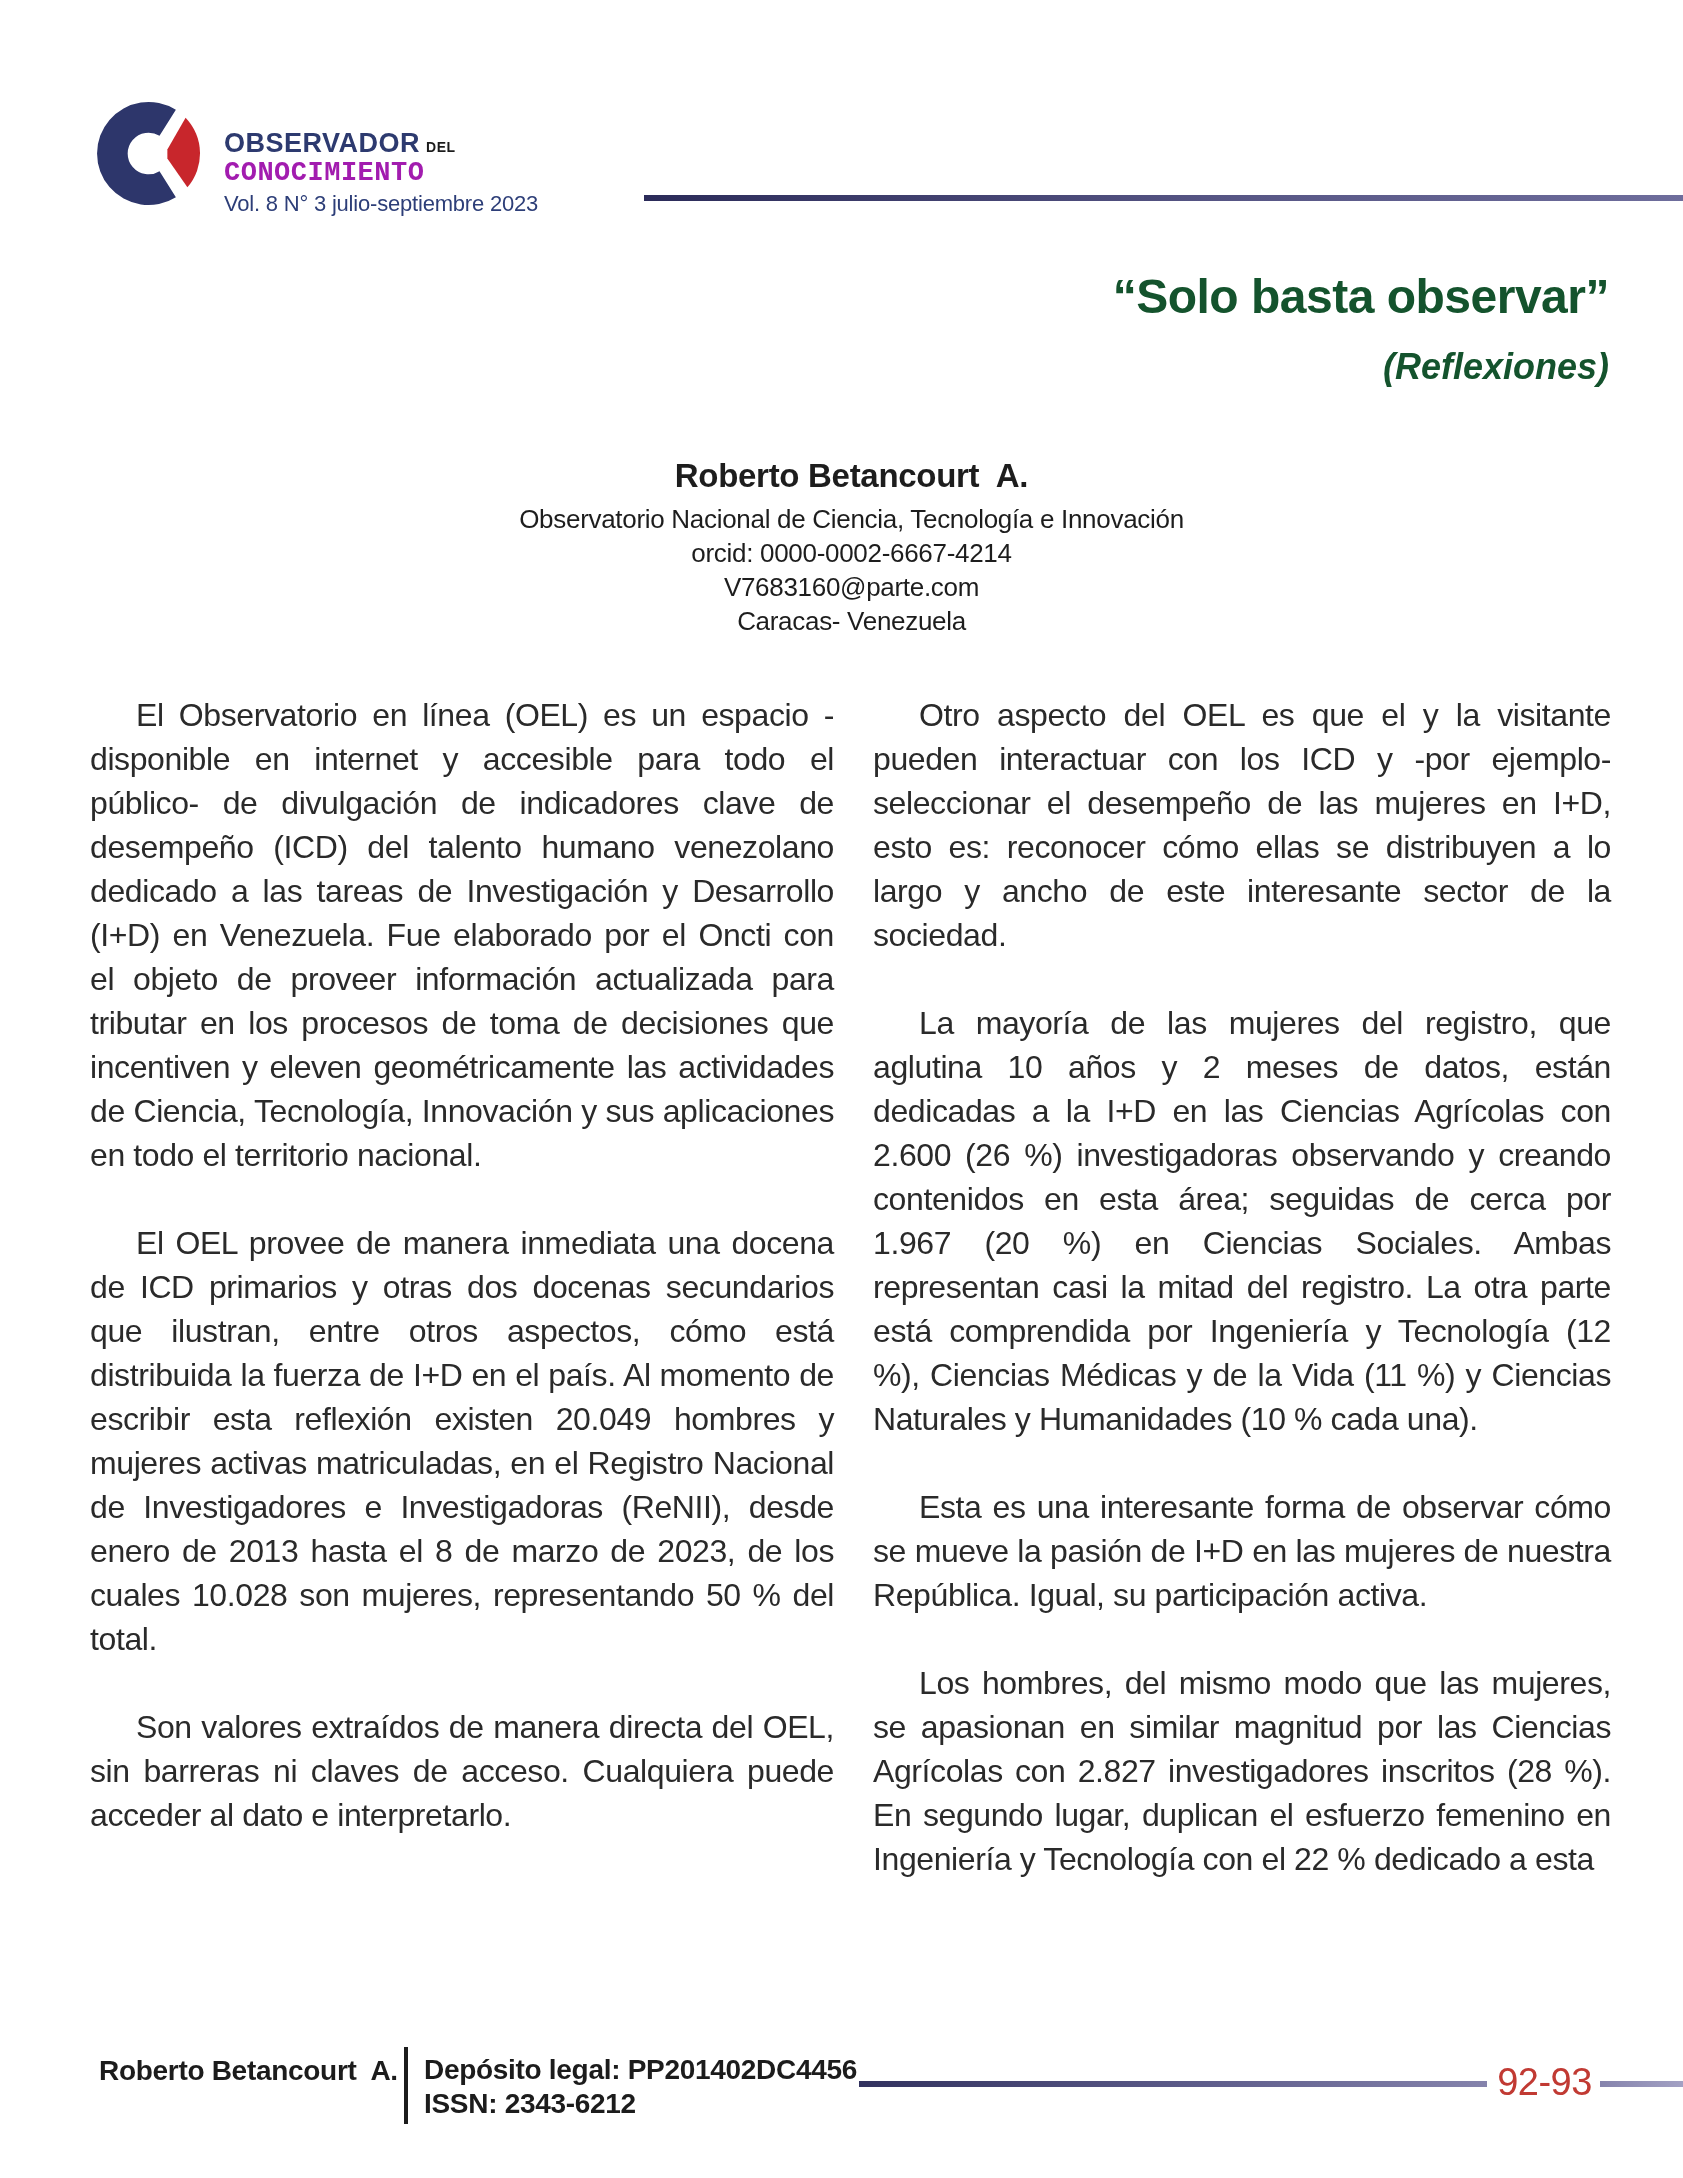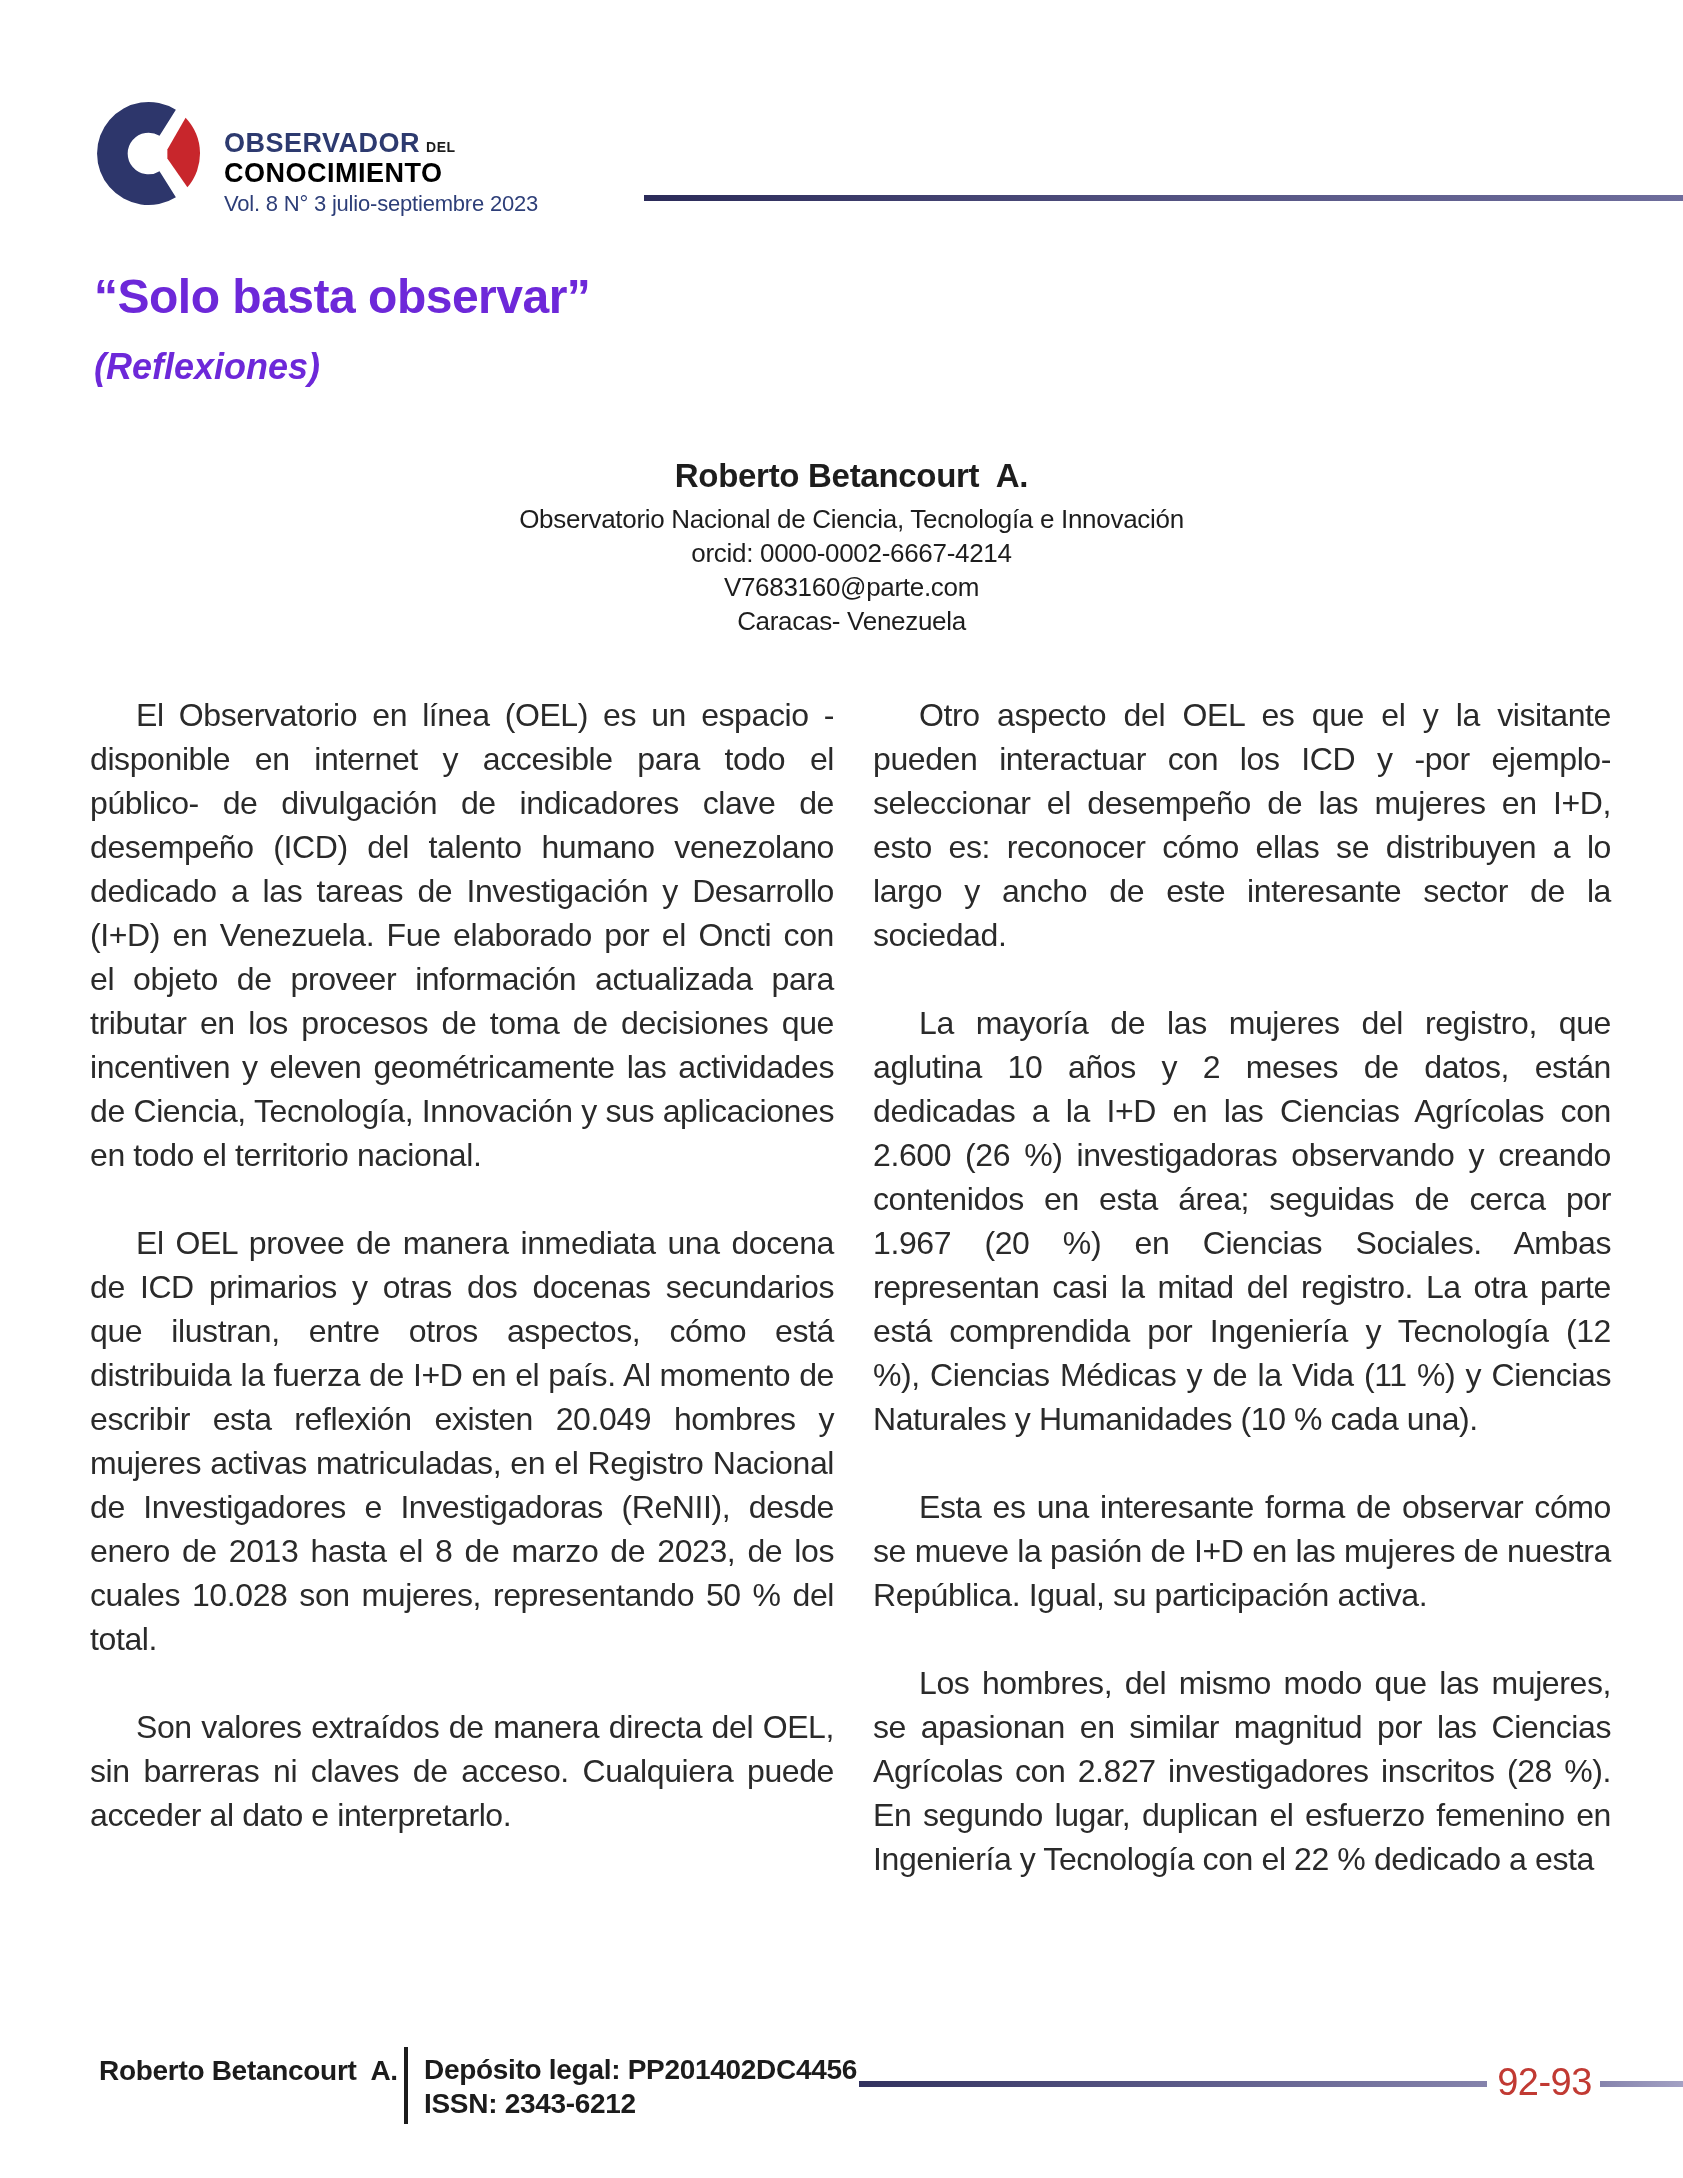--- a/index.html
+++ b/index.html
@@ -5,26 +5,26 @@
   html,body{margin:0;padding:0;background:#ffffff;}
   .page{
     position:relative;width:1683px;height:2178px;background:#ffffff;overflow:hidden;
     font-family:"Liberation Sans",sans-serif;color:#2a2a2a;border-radius:7px;
   }
   
   .logo{position:absolute;left:97px;top:97px;width:109px;height:113px;}
   .brand{position:absolute;left:224px;top:130px;line-height:1;}
   .brand-line1{font-size:27px;font-weight:bold;color:#2d3a6f;letter-spacing:0.5px;}
   .brand-del{font-size:14px;font-weight:bold;color:#1c1c1c;letter-spacing:0.5px;margin-left:6px;}
-  .brand-line2{font-size:27px;font-weight:bold;color:#000000;letter-spacing:0.5px;margin-top:3px;}
+  .brand-line2{font-size:27px;font-weight:bold;color:#a21caf;letter-spacing:0.5px;margin-top:3px;font-family:Liberation Mono, monospace;}
   .brand-issue{font-size:22px;color:#2d3e78;margin-top:6px;letter-spacing:-0.2px;}
   .header-rule{position:absolute;left:644px;top:195px;width:1040px;height:6px;
     background:linear-gradient(90deg,#2b2b59 0%,#565584 55%,#6e6d9c 100%);}
   
-  .title-block{position:absolute;left:94px;top:269px;width:1515px;text-align:left;color:#6d28d9;}
+  .title-block{position:absolute;left:94px;top:269px;width:1515px;text-align:right;color:#14532d;}
   .title-main{font-size:48px;font-weight:bold;letter-spacing:-0.5px;}
   .title-sub{font-size:36px;font-weight:bold;font-style:italic;margin-top:22px;}
   
   .author-block{position:absolute;left:94px;top:457px;width:1515px;text-align:center;color:#1d1d1d;}
   .author-name{font-size:33px;font-weight:bold;white-space:pre-wrap;letter-spacing:-0.3px;}
   .author-line{font-size:26px;line-height:34px;letter-spacing:-0.3px;}
   .author-block .author-name{margin-bottom:7px;}
   
   .bodytext{position:absolute;top:693px;font-size:32px;line-height:44px;
     text-align:justify;color:#2a2a2a;letter-spacing:-0.4px;}

